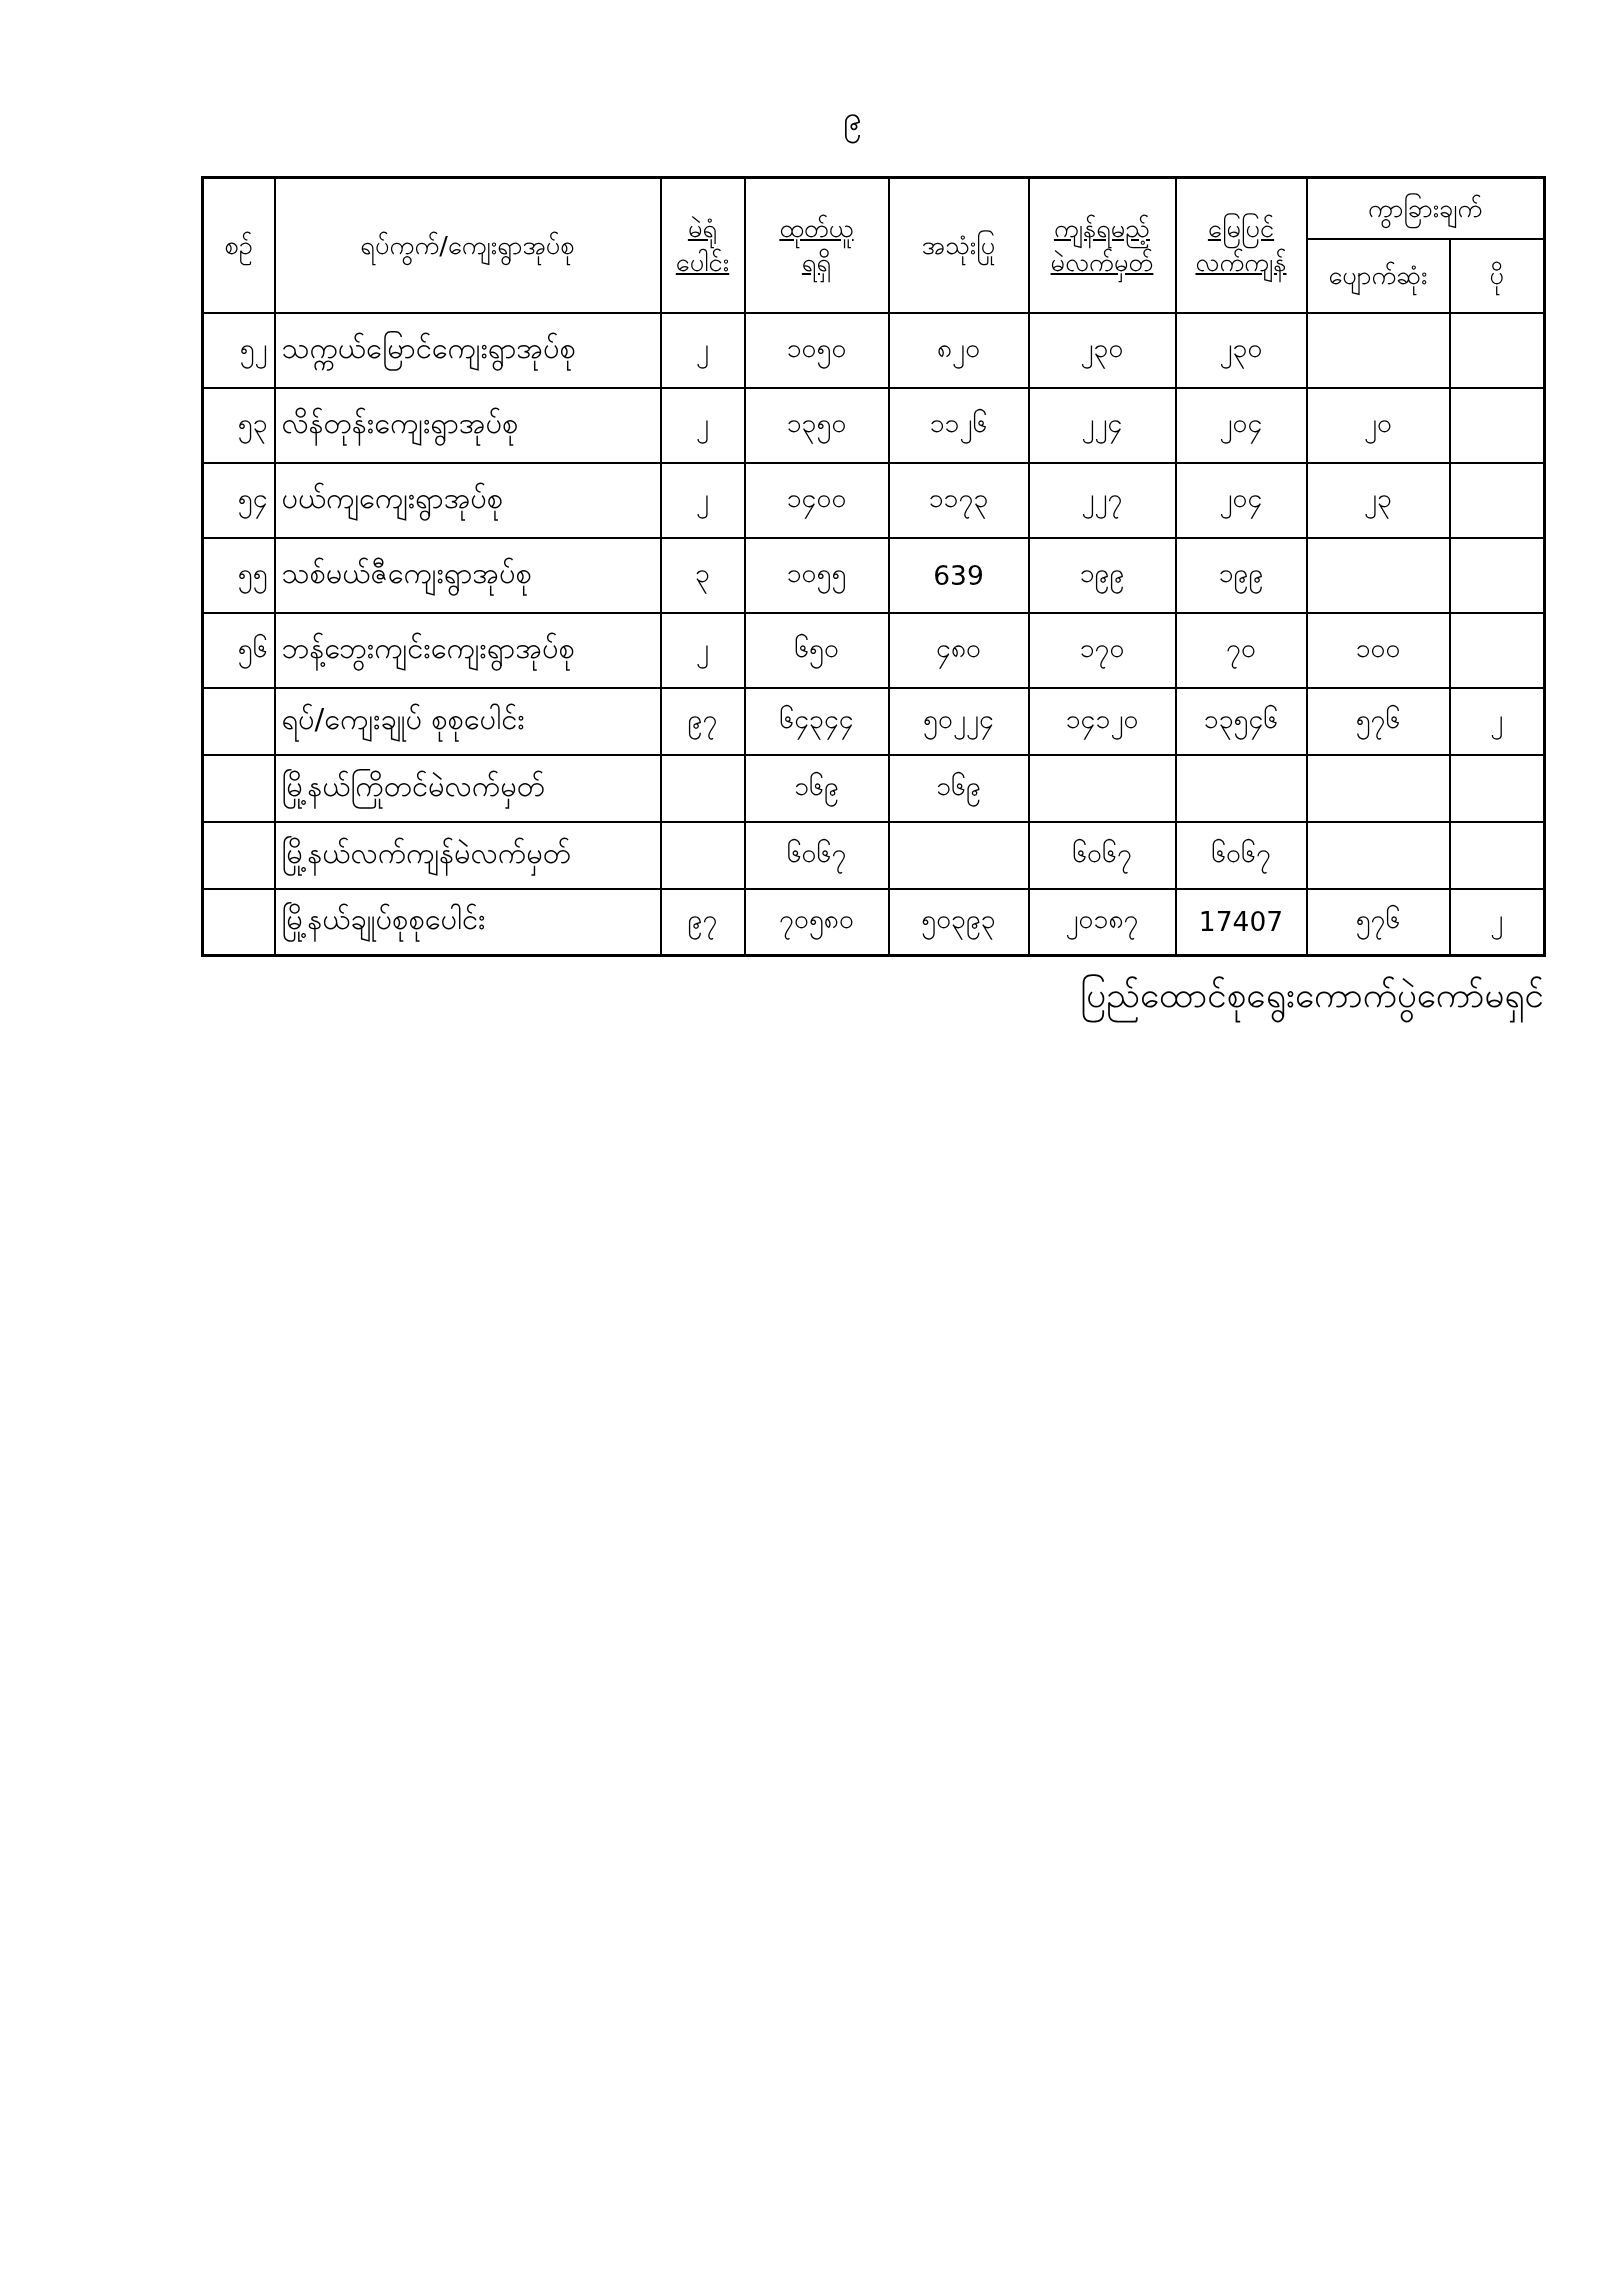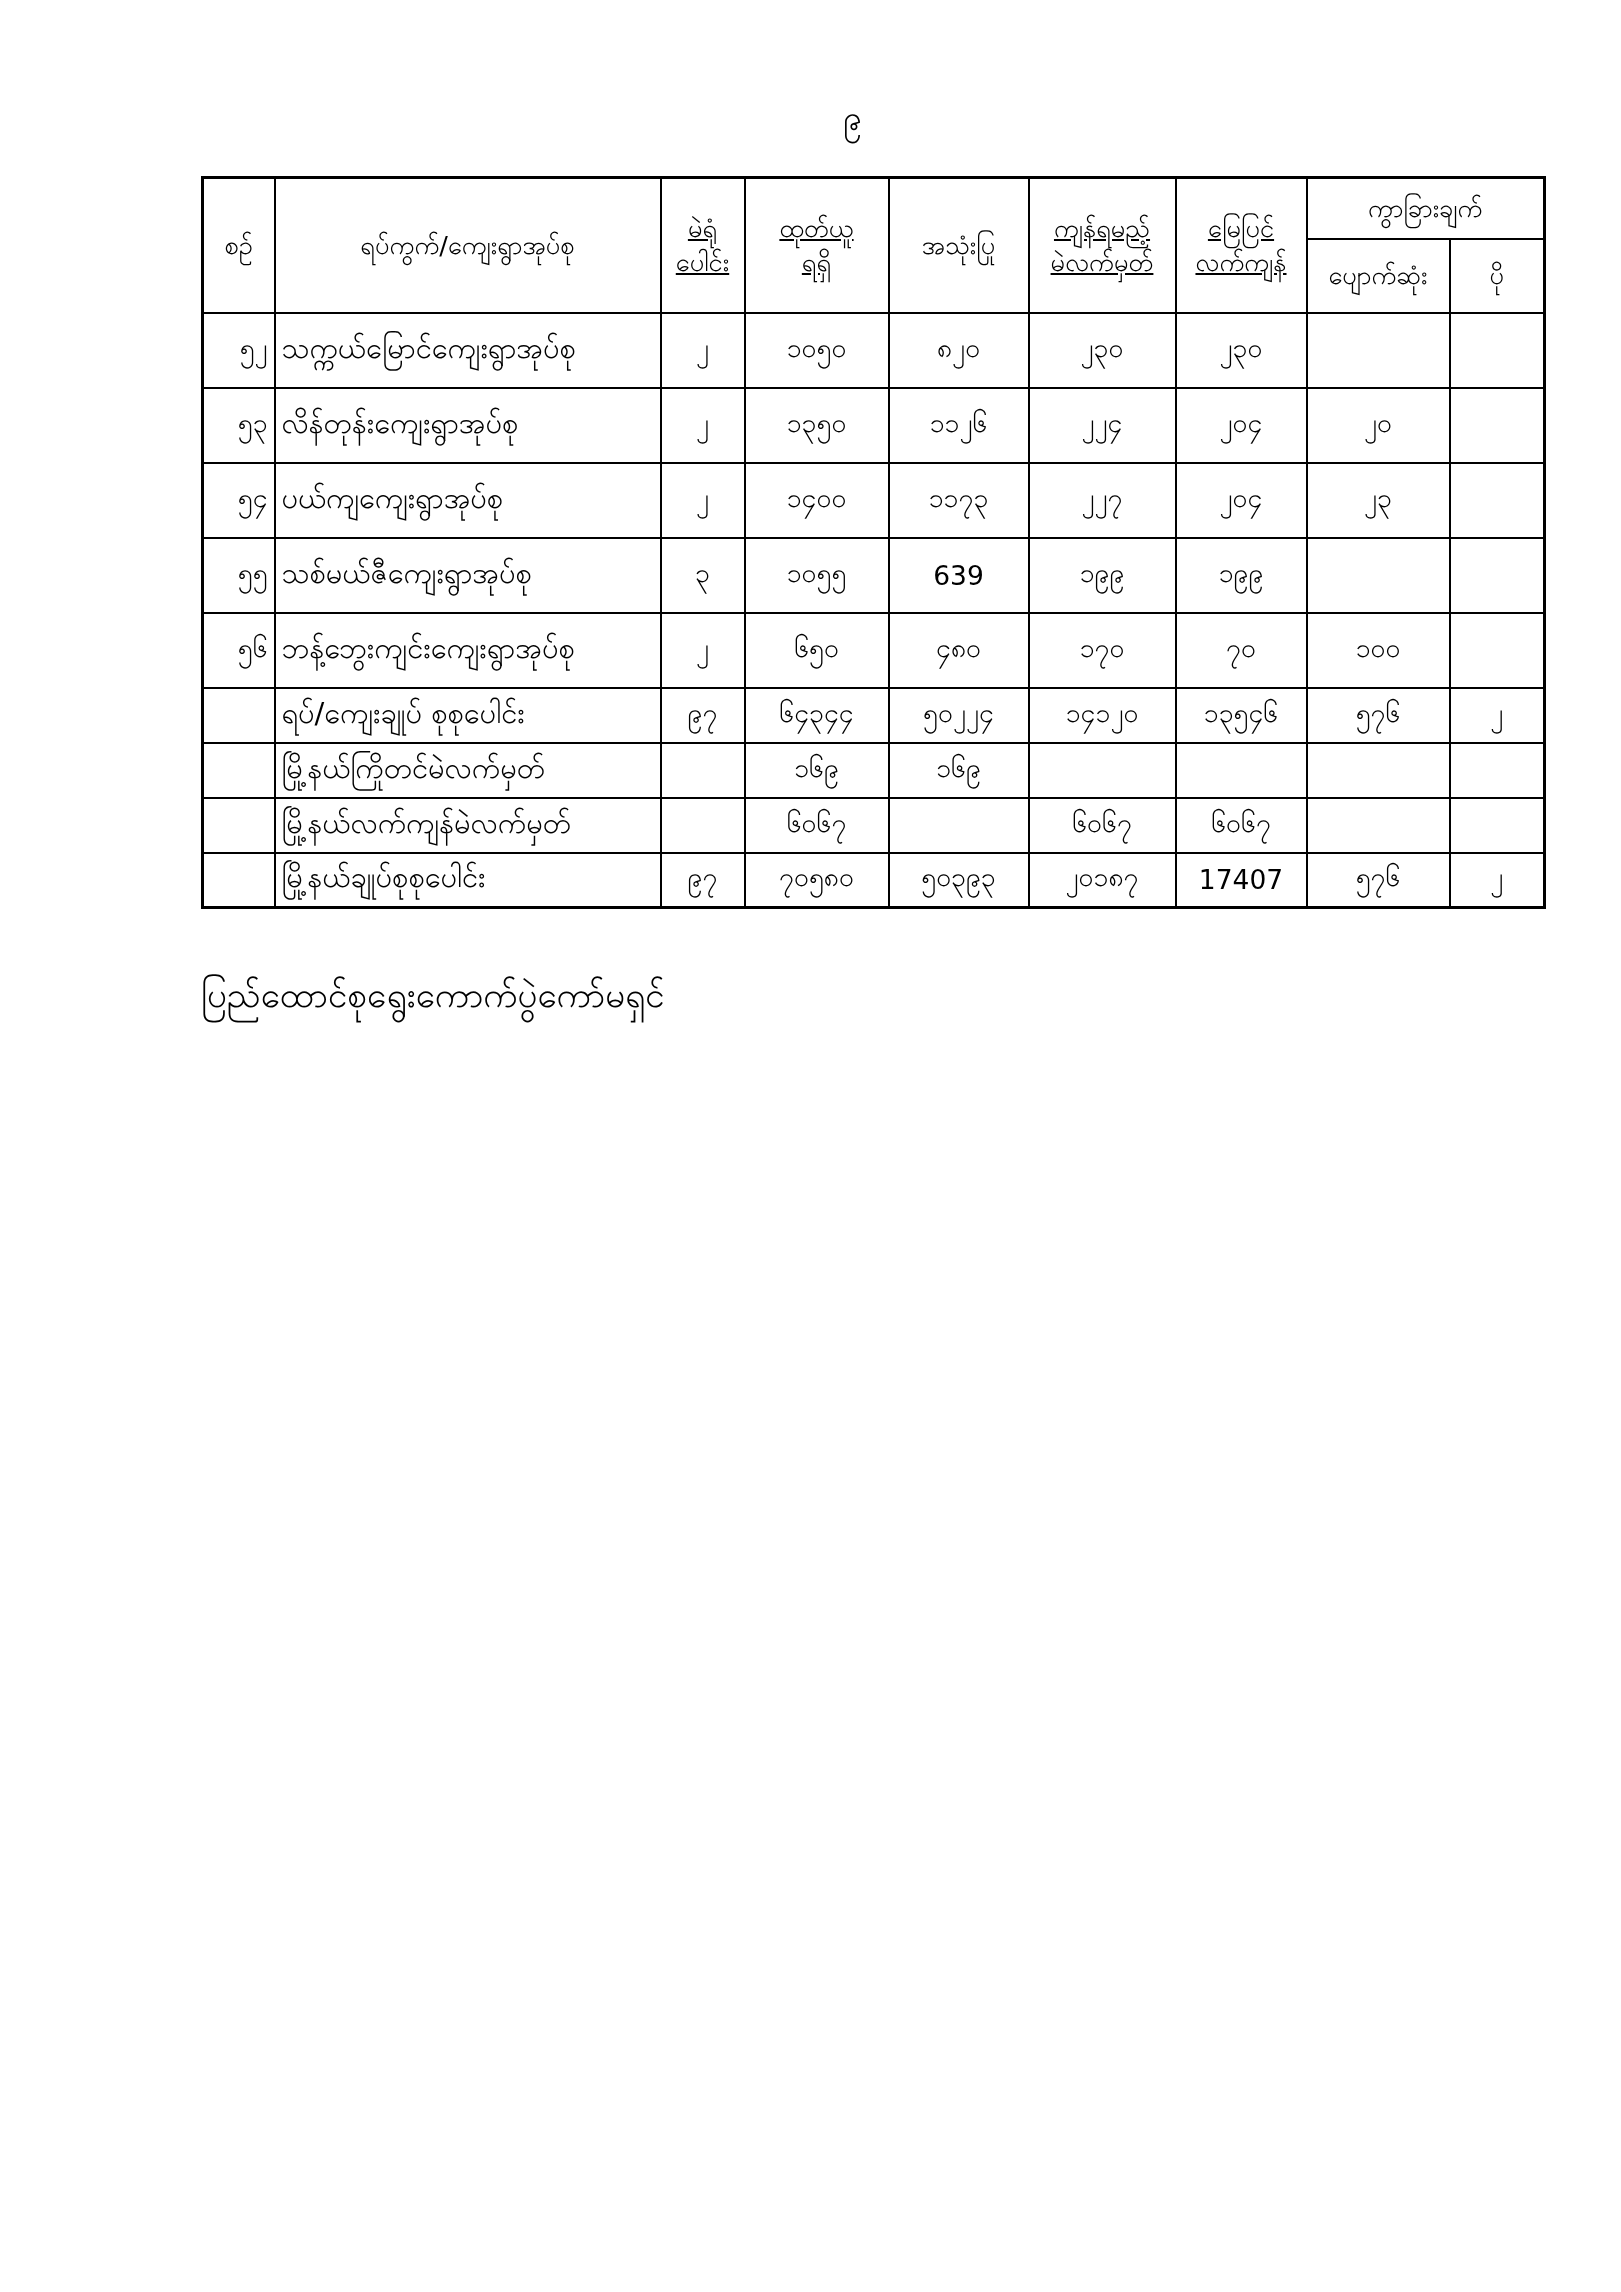--- a/index.html
+++ b/index.html
@@ -45,42 +45,42 @@
   }
   thead th {
     text-align: center;
     font-size: 25.5px;
     line-height: 1.35;
   }
   tr.hdr-top { height: 61px; }
   tr.hdr-sub { height: 74px; }
   .two-line { white-space: pre-line; text-decoration: underline; }
   tr.data-row { height: 75px; }
-  tr.summary-row { height: 55px; }
+  tr.summary-row { height: 67px; }
   td.c-serial {
     text-align: right;
     padding-right: 9.8px;
     font-size: 26.5px;
   }
   td.c-name {
     text-align: left;
     padding-left: 13.7px;
     font-size: 29px;
     white-space: nowrap;
   }
   td.c-num {
     text-align: center;
     font-size: 26.5px;
   }
   .footer-signature {
     position: absolute;
     top: 972px;
     left: 201px;
     width: 1343px;
-    text-align: left;
+    text-align: right;
     font-size: 35px;
     white-space: nowrap;
   }
 </style>
 </head>
 <body>
 
 <div class="page">
 
   <div class="page-number">၉</div>

